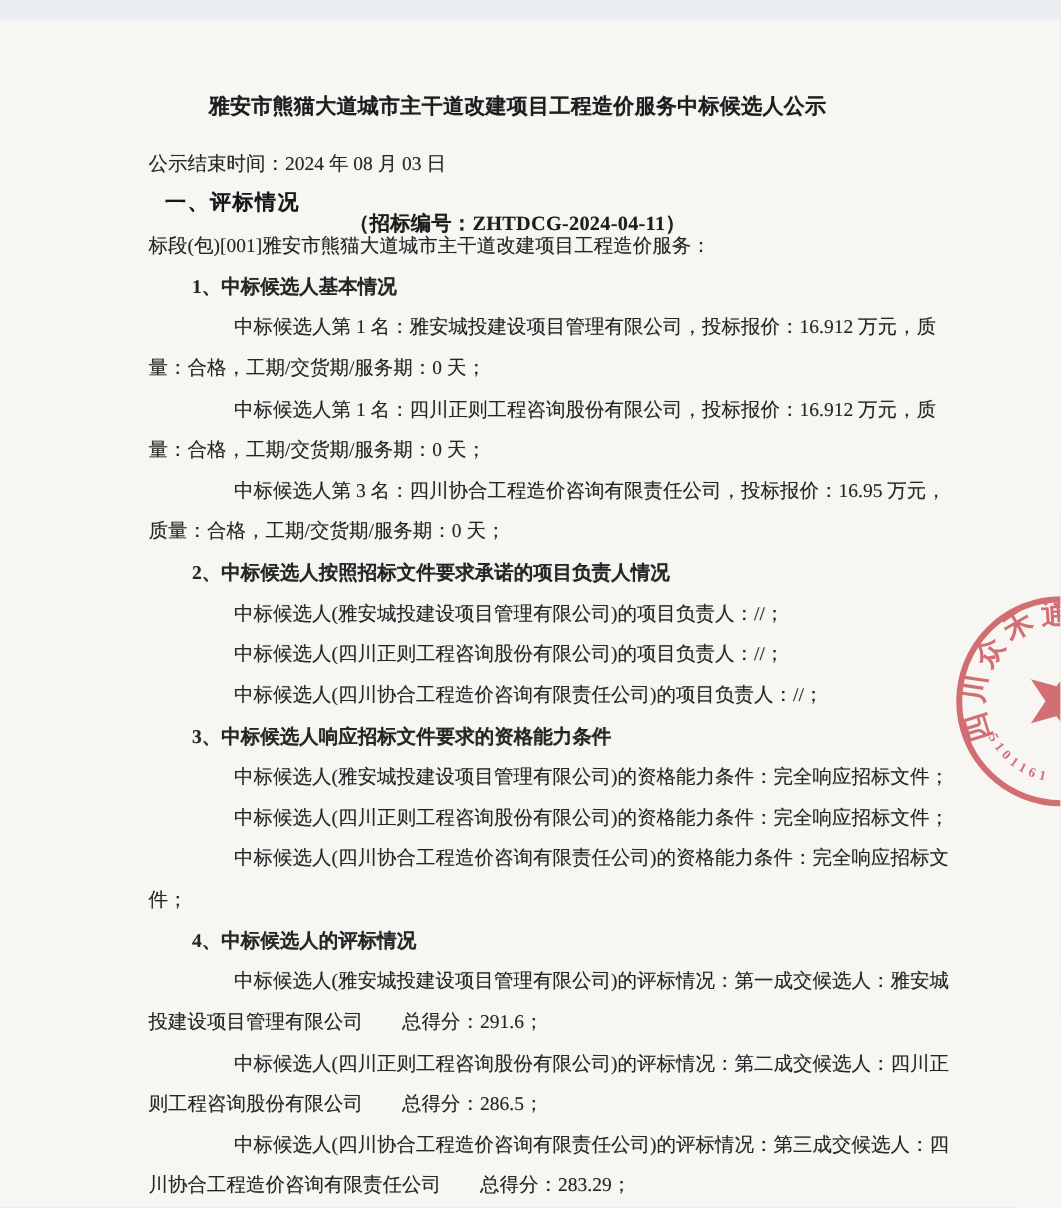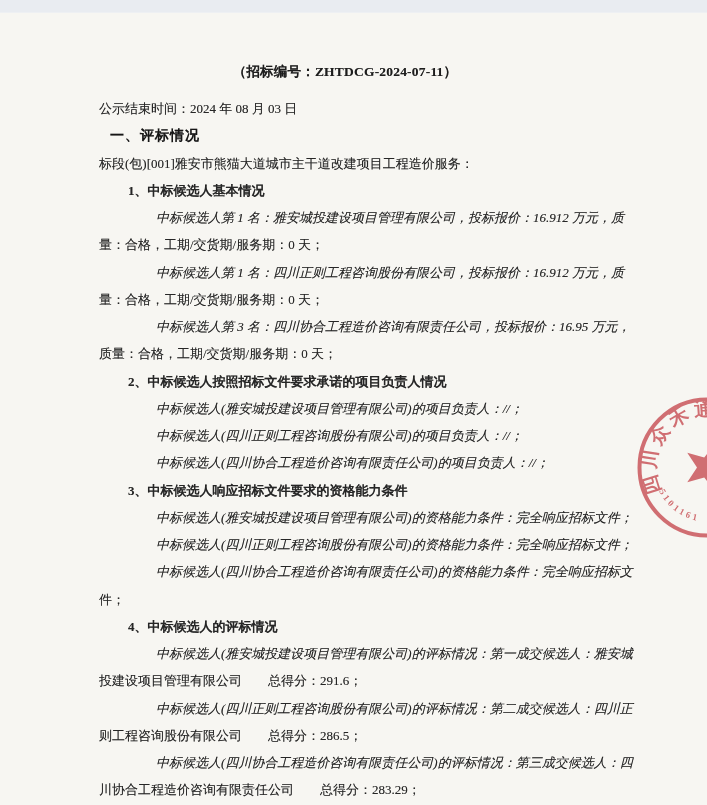--- a/index.html
+++ b/index.html
@@ -35,21 +35,21 @@
   .body-block{
     position:absolute;top:95px;left:99px;width:540px;
     font-size:13px;
     line-height:27.25px;
     white-space:pre-wrap;
     text-shadow:0 0 0.5px rgba(40,40,40,0.4);
   }
   .line{min-height:27.25px;}
   .ind0{padding-left:0;}
   .ind1{padding-left:29px;font-weight:bold;}
-  .ind2{padding-left:57px;font-style:italic;}
+  .ind2{padding-left:57px;}
   .bold{
     font-weight:bold;
     font-size:14px;
     color:#161616;
     letter-spacing:1px;
     margin-left:11px;
   }
   .stamp{
     position:absolute;
     left:634px;top:392px;
@@ -61,21 +61,22 @@
   }
 </style>
 </head>
 <body>
 
 <div class="page">
 
   <div class="scan-band"></div>
 
   <div class="title-block">
-    <div class="doc-subtitle">（招标编号：ZHTDCG-2024-07-11）</div>
+    <div class="doc-title">雅安市熊猫大道城市主干道改建项目工程造价服务中标候选人公示</div>
+    <div class="doc-subtitle">（招标编号：ZHTDCG-2024-04-11）</div>
   </div>
 
   <div class="body-block"><div class="line ind0">公示结束时间：2024 年 08 月 03 日</div><div class="line ind0 bold">一、评标情况</div><div class="line ind0">标段(包)[001]雅安市熊猫大道城市主干道改建项目工程造价服务：</div><div class="line ind1">1、中标候选人基本情况</div><div class="line ind2">中标候选人第 1 名：雅安城投建设项目管理有限公司，投标报价：16.912 万元，质</div><div class="line ind0">量：合格，工期/交货期/服务期：0 天；</div><div class="line ind2">中标候选人第 1 名：四川正则工程咨询股份有限公司，投标报价：16.912 万元，质</div><div class="line ind0">量：合格，工期/交货期/服务期：0 天；</div><div class="line ind2">中标候选人第 3 名：四川协合工程造价咨询有限责任公司，投标报价：16.95 万元，</div><div class="line ind0">质量：合格，工期/交货期/服务期：0 天；</div><div class="line ind1">2、中标候选人按照招标文件要求承诺的项目负责人情况</div><div class="line ind2">中标候选人(雅安城投建设项目管理有限公司)的项目负责人：//；</div><div class="line ind2">中标候选人(四川正则工程咨询股份有限公司)的项目负责人：//；</div><div class="line ind2">中标候选人(四川协合工程造价咨询有限责任公司)的项目负责人：//；</div><div class="line ind1">3、中标候选人响应招标文件要求的资格能力条件</div><div class="line ind2">中标候选人(雅安城投建设项目管理有限公司)的资格能力条件：完全响应招标文件；</div><div class="line ind2">中标候选人(四川正则工程咨询股份有限公司)的资格能力条件：完全响应招标文件；</div><div class="line ind2">中标候选人(四川协合工程造价咨询有限责任公司)的资格能力条件：完全响应招标文</div><div class="line ind0">件；</div><div class="line ind1">4、中标候选人的评标情况</div><div class="line ind2">中标候选人(雅安城投建设项目管理有限公司)的评标情况：第一成交候选人：雅安城</div><div class="line ind0">投建设项目管理有限公司　　总得分：291.6；</div><div class="line ind2">中标候选人(四川正则工程咨询股份有限公司)的评标情况：第二成交候选人：四川正</div><div class="line ind0">则工程咨询股份有限公司　　总得分：286.5；</div><div class="line ind2">中标候选人(四川协合工程造价咨询有限责任公司)的评标情况：第三成交候选人：四</div><div class="line ind0">川协合工程造价咨询有限责任公司　　总得分：283.29；</div></div>
 
   <svg class="stamp" viewBox="0 0 150 160" xmlns="http://www.w3.org/2000/svg">
     <g opacity="0.72">
       <circle cx="73.5" cy="75.5" r="68" fill="none" stroke="#c23b42" stroke-width="4"></circle>
       <path id="sealArcTop" d="M28.5,101.5 A52,52 0 0 1 103.3,32.9" fill="none"></path>
       <path id="sealArcBottom" d="M24.6,98.3 A54,54 0 0 0 64.1,128.7" fill="none"></path>
       <text font-size="19" fill="#c23b42">

